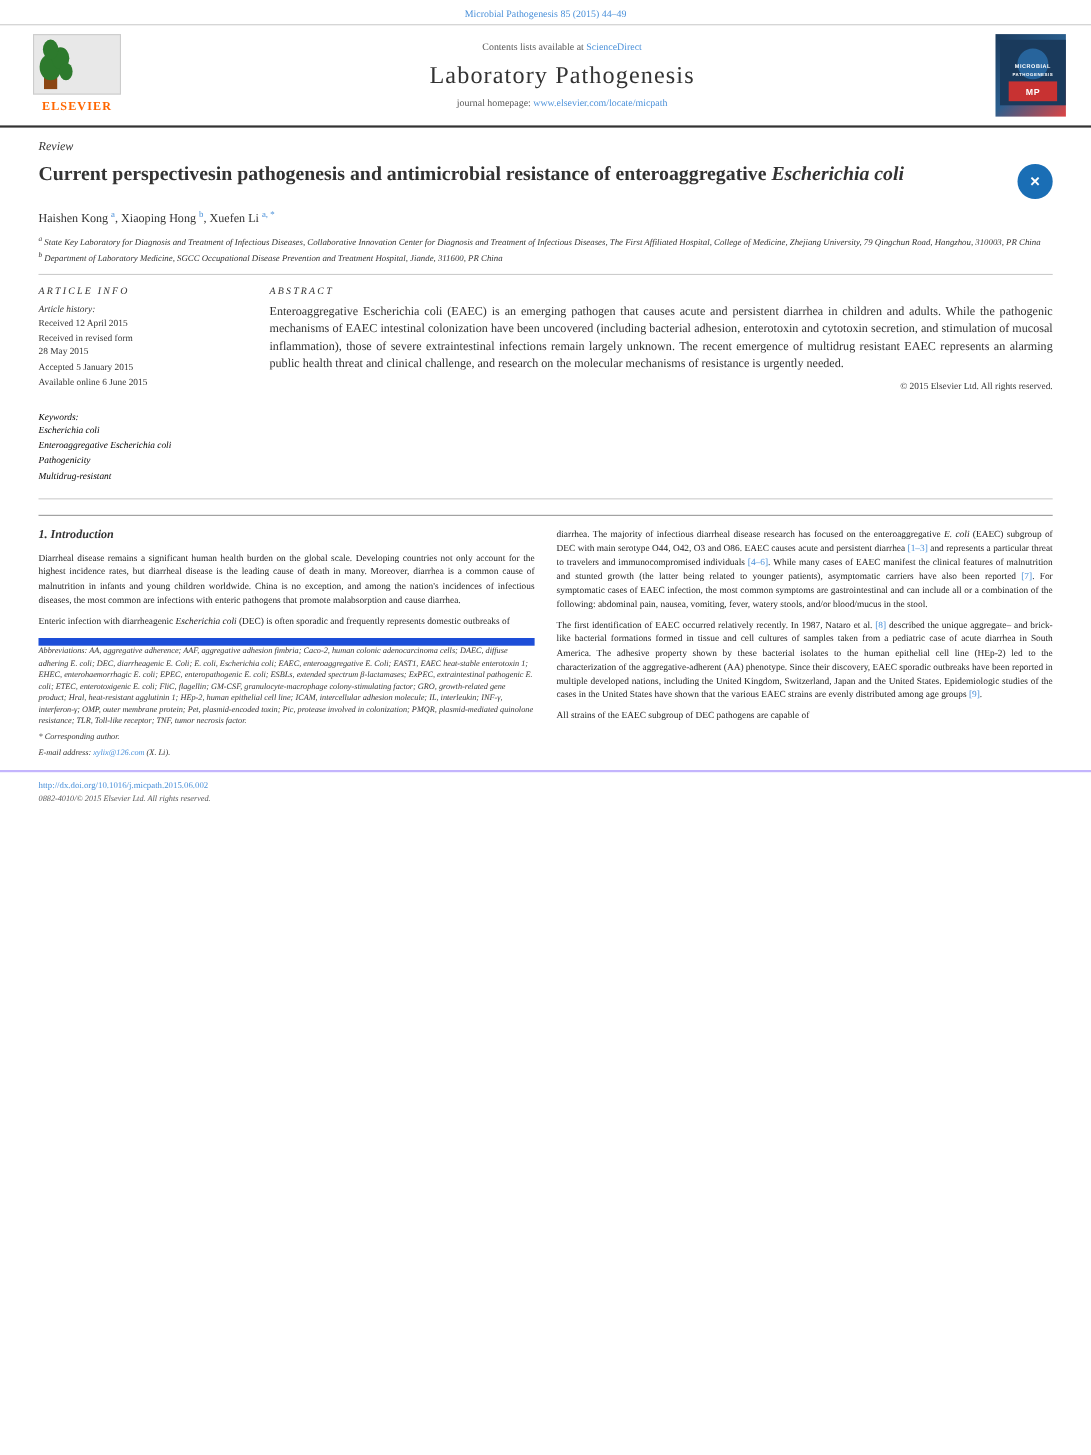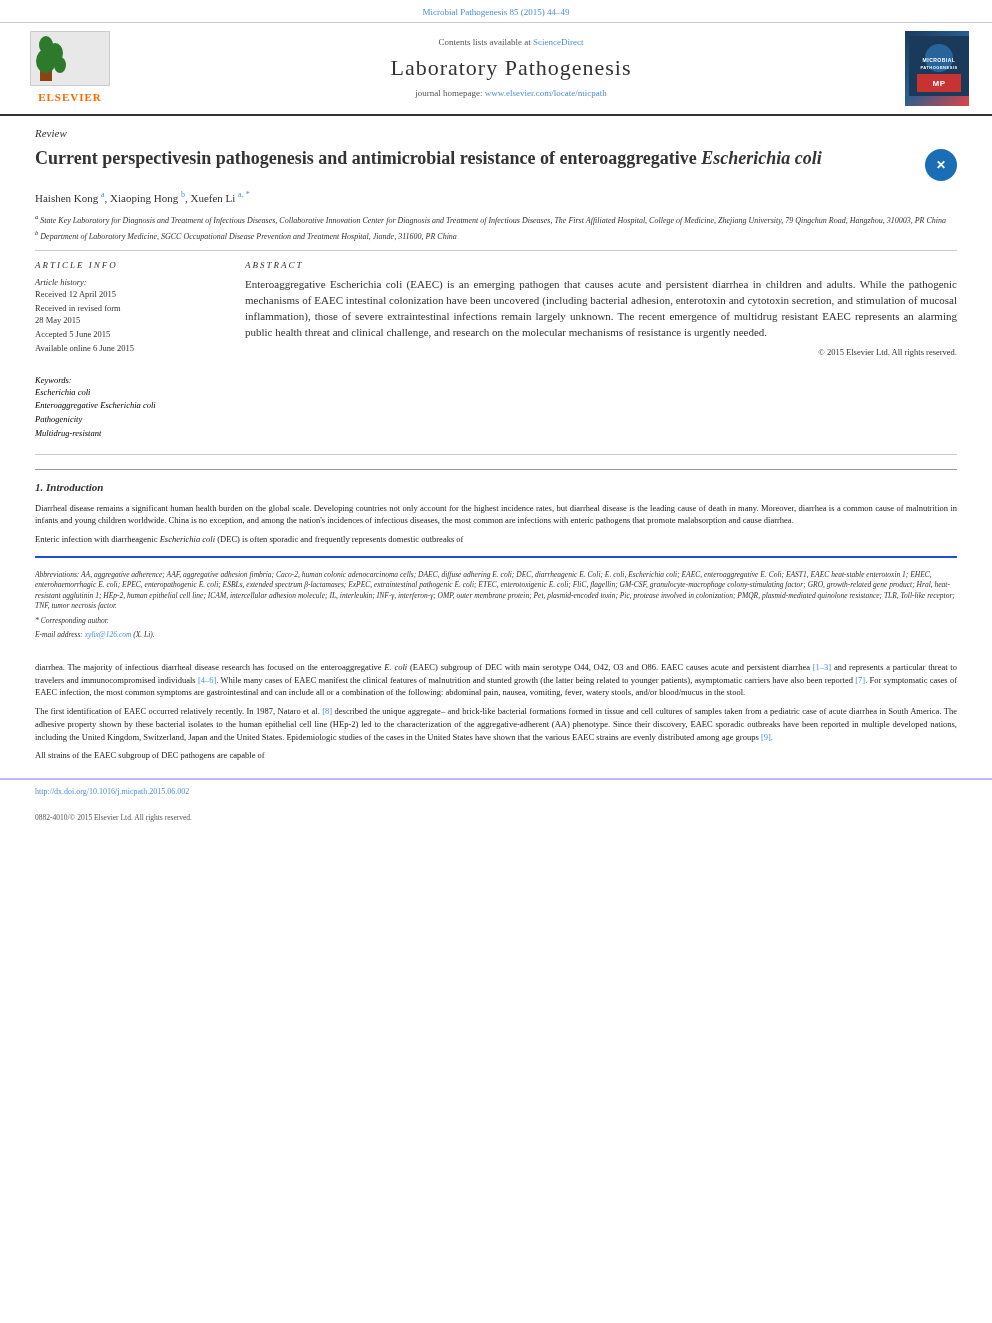--- a/index.html
+++ b/index.html
@@ -241,21 +241,20 @@
     .body-section {
       margin-top: 14px;
       border-top: 1px solid #999;
       padding-top: 10px;
     }
 
     
     .body-two-col {
       display: flex;
       gap: 20px;
-      flex-direction: column;
     }
     .body-left {
       flex: 1;
     }
     .body-right {
       flex: 1;
     }
 
     .section-title {
       font-size: 11px;
@@ -269,40 +268,40 @@
       color: #222;
       text-align: justify;
       line-height: 1.5;
       margin-bottom: 6px;
     }
     .body-para em { font-style: italic; }
     .cite-link { color: #4a90d9; text-decoration: none; }
 
     
     .footnote-area {
-      border-top: 2px solid #1d4ed8;
+      border-top: 7px solid #1d4ed8;
       margin-top: 10px;
-      padding-top: 12px;
+      padding-top: 0;
       font-size: 7.5px;
       color: #333;
       line-height: 1.4;
     }
     .footnote-abbrev { margin-bottom: 4px; font-style: italic; }
     .footnote-corresponding { margin-top: 4px; font-style: italic; }
     .footnote-email { color: #4a90d9; }
 
     
     .page-footer {
       padding: 6px 35px;
       border-top: 2px solid #c4b5fd;
       font-size: 8px;
       color: #4a90d9;
     }
     .page-footer a { color: #4a90d9; text-decoration: none; }
-    .footer-issn { color: #555; font-size: 7.5px; margin-top: 16px; }
+    .footer-issn { color: #555; font-size: 7.5px; margin-top: 2px; font-style: italic; }
   </style>
 </head>
 <body>
 
 <div class="page-wrapper">
 
   <div class="top-bar">
     <span>Microbial Pathogenesis 85 (2015) 44–49</span>
   </div>
 
@@ -375,21 +374,21 @@
     <hr class="divider-line">
 
     <div class="two-col">
 
       <div class="left-col">
         <div class="section-header">ARTICLE INFO</div>
         <div class="article-history">
           <div class="label">Article history:</div>
           <div class="history-item">Received 12 April 2015</div>
           <div class="history-item">Received in revised form<br>28 May 2015</div>
-          <div class="history-item">Accepted 5 June 2015</div>
+          <div class="history-item">Accepted 5 January 2015</div>
           <div class="history-item">Available online 6 June 2015</div>
         </div>
         <div class="keywords-section">
           <div class="label">Keywords:</div>
           <div class="keyword-item">Escherichia coli</div>
           <div class="keyword-item">Enteroaggregative Escherichia coli</div>
           <div class="keyword-item">Pathogenicity</div>
           <div class="keyword-item">Multidrug-resistant</div>
         </div>
       </div>

